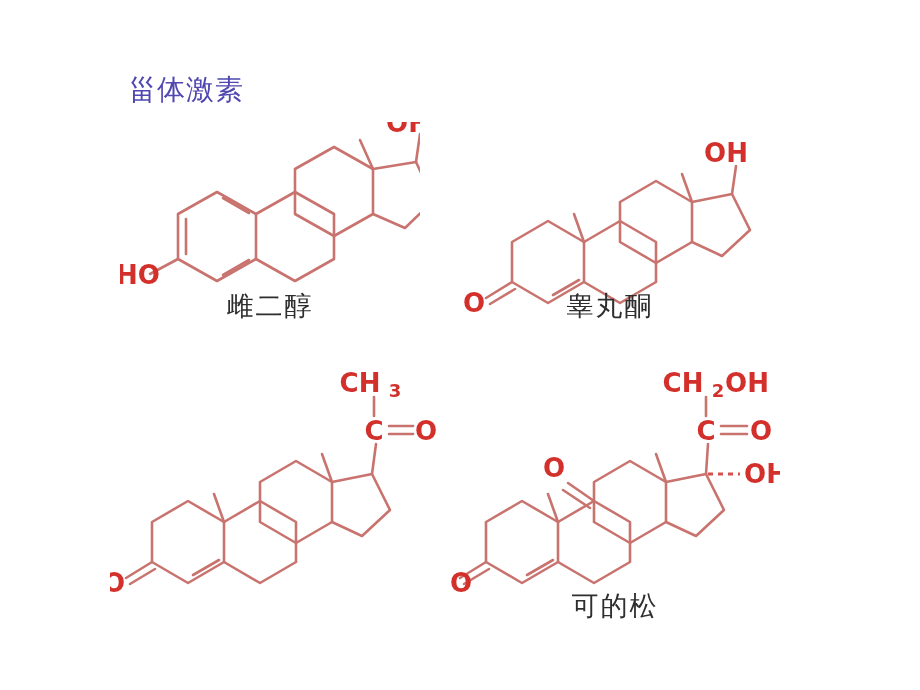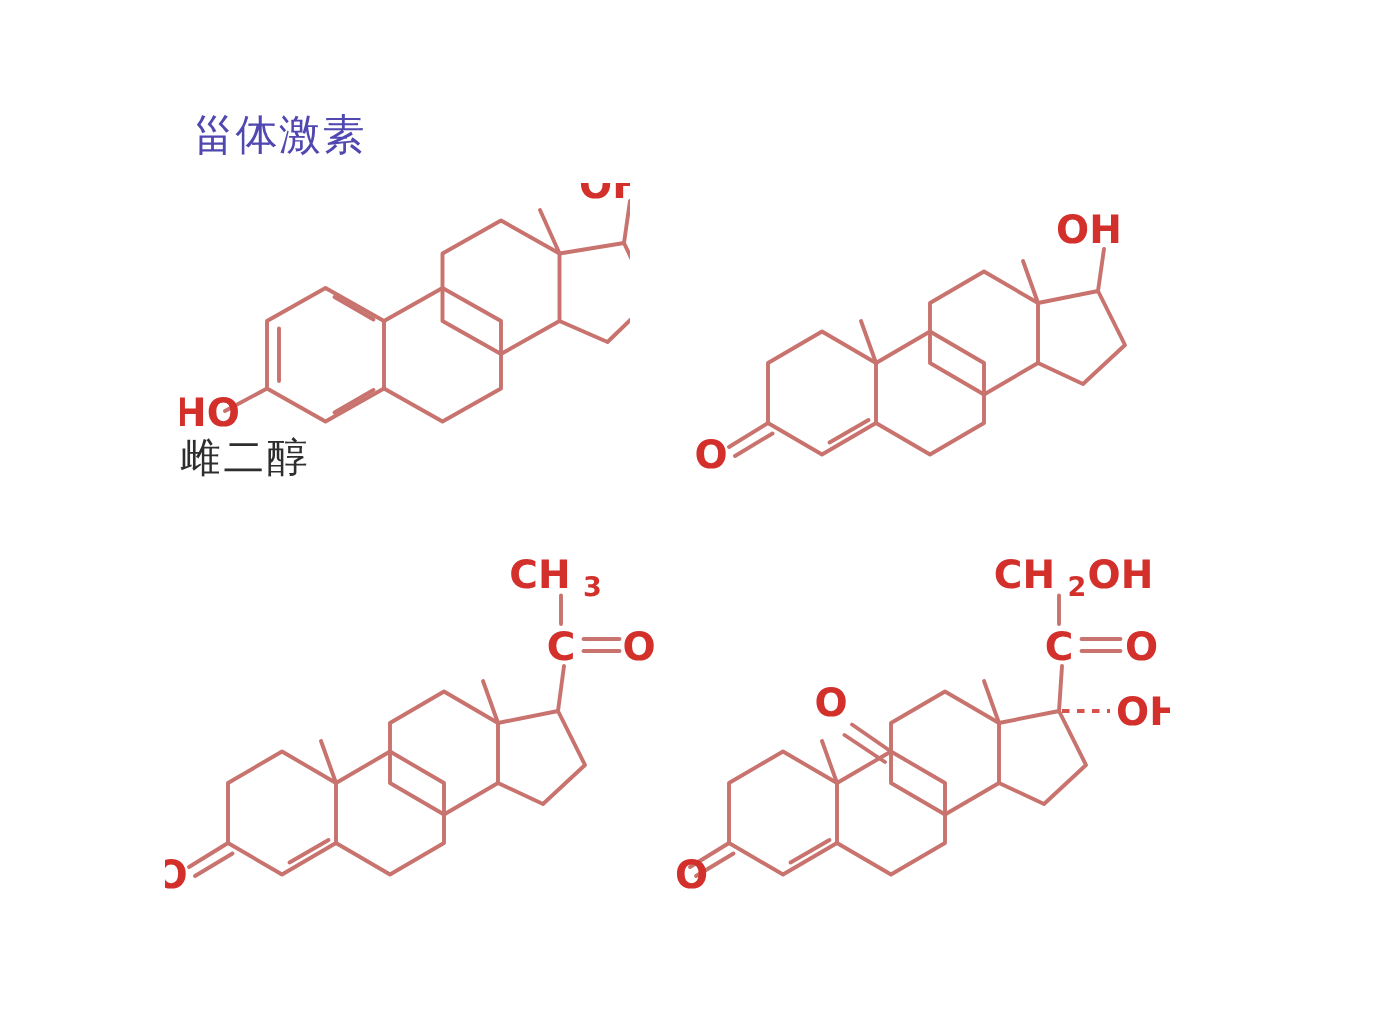--- a/index.html
+++ b/index.html
@@ -36,21 +36,21 @@
   }
   .mol-cell {
     position: absolute;
   }
   .mol-svg {
     display: block;
   }
   .mol-caption {
     position: absolute;
     width: 100%;
-    text-align: left;
+    text-align: center;
     font-size: 27px;
     line-height: 32px;
     color: #2e2e2e;
     letter-spacing: 2px;
     white-space: nowrap;
   }
   
   #cell-estradiol     { left: 120px; top: 98px;  width: 300px; height: 200px; }
   #cell-testosterone  { left: 460px; top: 98px;  width: 300px; height: 200px; }
   #cell-progesterone  { left: 110px; top: 348px; width: 330px; height: 232px; }
@@ -147,20 +147,21 @@
       <path class="bond" d="M 232 80 L 272 72 L 290 108 L 262 134 L 232 120"></path>
 
       <path class="bond" d="M 232 80 L 222 52"></path>
 
       <path class="bond" d="M 124 120 L 114 92"></path>
 
       <path class="bond" d="M 272 72 L 276 44"></path>
       <text class="atom-label" x="266" y="40" text-anchor="middle">OH</text>
     </svg>
   </div>
+  <div class="mol-caption" id="cap-testosterone">睾丸酮</div>
 
   <div class="mol-cell" id="cell-progesterone">
     <svg class="mol-svg" width="330" height="232" viewBox="0 0 330 232">
 
       <path class="bond" d="M 42 150 L 42 190 L 78 211 L 114 190 L 114 150 L 78 129 Z"></path>
       <path class="bond-dbl" d="M 83 203 L 109 188"></path>
 
       <path class="bond" d="M 42 190 L 16 206"></path>
       <path class="bond-dbl" d="M 45 197 L 20 212"></path>
       <text class="atom-label" x="4" y="220" text-anchor="middle">O</text>
@@ -223,14 +224,15 @@
       <path class="bond" d="M 256 44 L 256 25"></path>
 
       <text class="atom-label" x="233" y="20" text-anchor="middle">CH</text>
       <text class="atom-sub" x="268" y="25" text-anchor="middle">2</text>
       <text class="atom-label" x="297" y="20" text-anchor="middle">OH</text>
 
       <path class="bond-dash" d="M 258 102 L 290 102"></path>
       <text class="atom-label" x="316" y="111" text-anchor="middle">OH</text>
     </svg>
   </div>
+  <div class="mol-caption" id="cap-cortisone">可的松</div>
 
 </div>
 
 </body></html>

